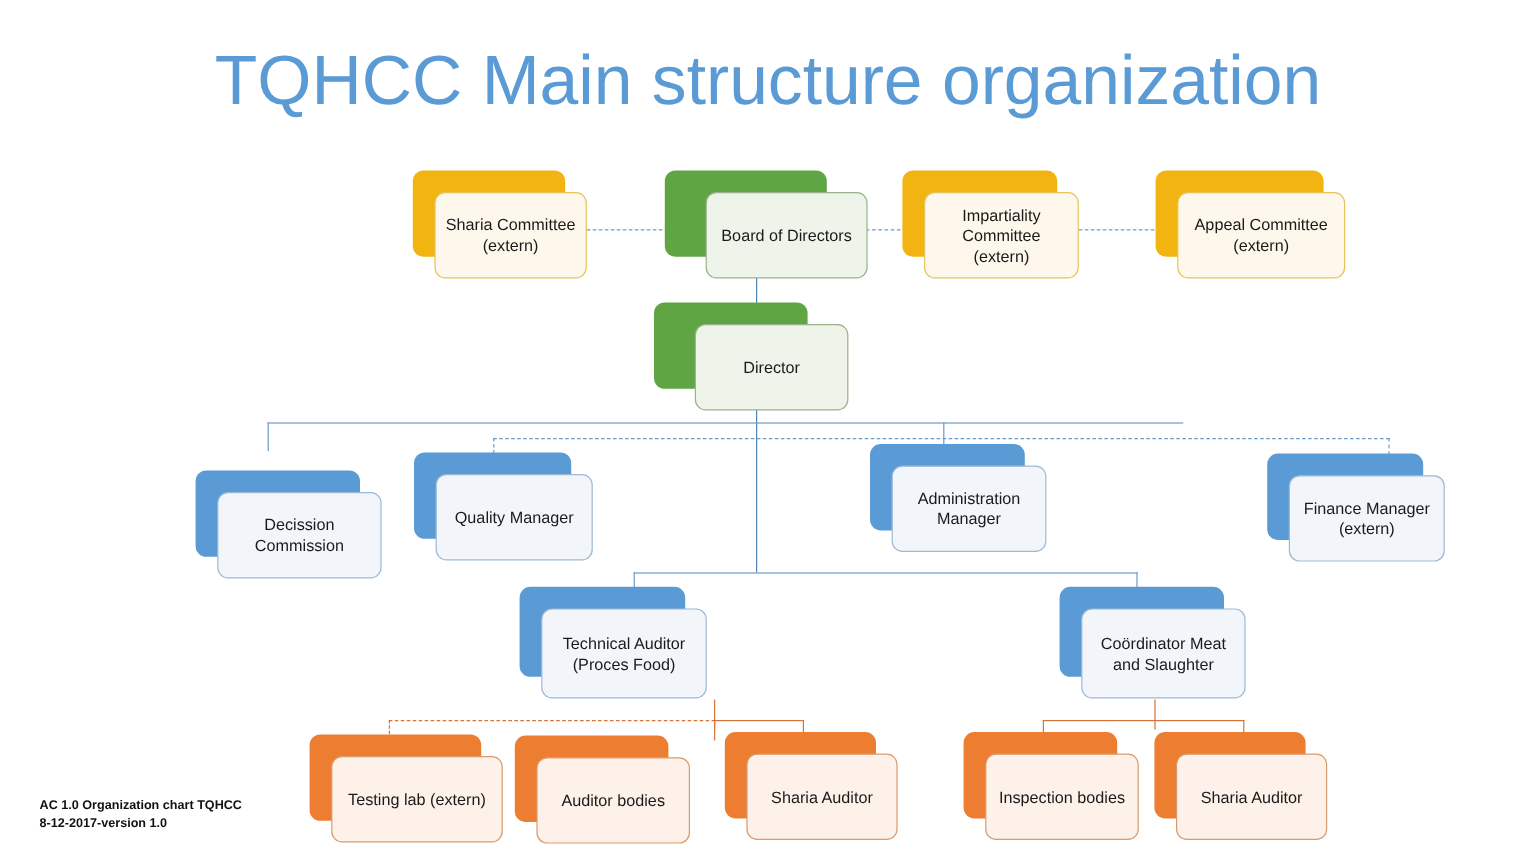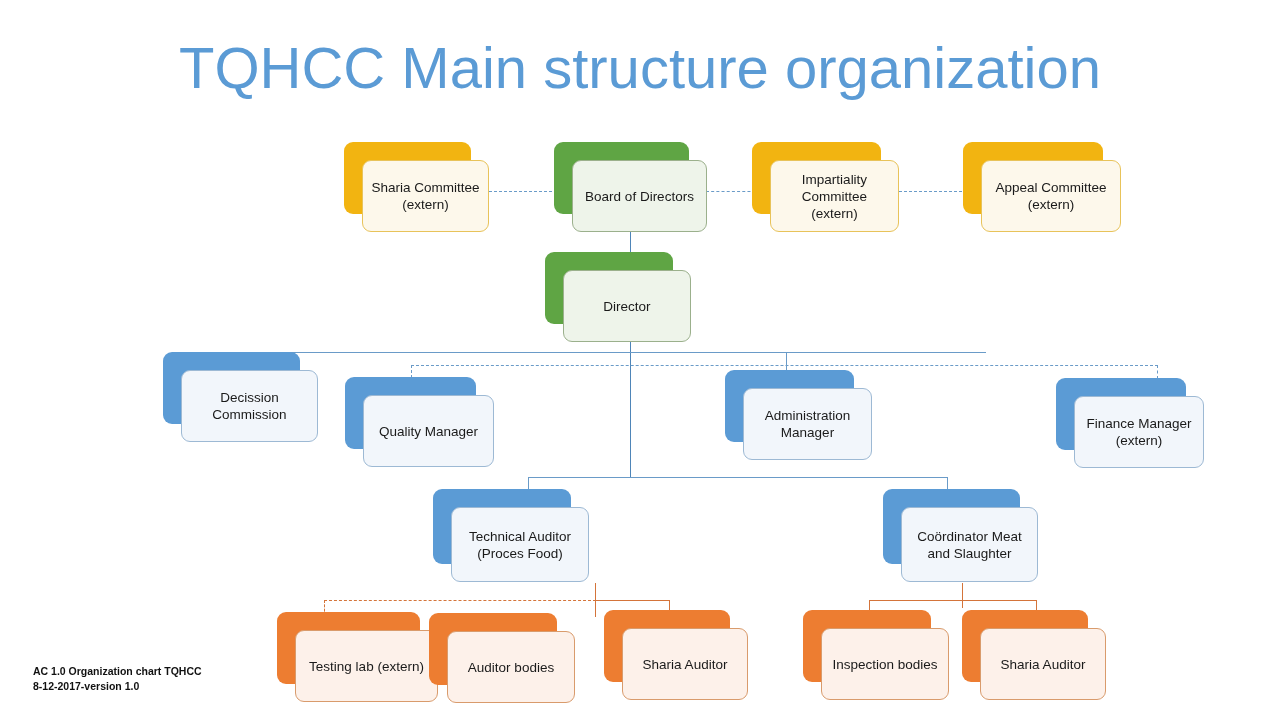--- a/index.html
+++ b/index.html
@@ -104,21 +104,21 @@
     line-height: 17px;
     color: #1a1a1a;
     white-space: pre-line;
   }
 
   
   .v-gold   .shadow { background: #F2B411; }
   .v-gold   .card   { background: #FDF8EB; border-color: #E8C35A; }
 
   .v-green  .shadow { background: #5FA544; }
-  .v-green  .card   { background: #EEF4EA; border-color: #9BB08C; }
+  .v-green  .card   { background: #EEF4EA; border-color: #9BB08C; margin-left: 16px; }
 
   .v-blue   .shadow { background: #5B9BD5; }
   .v-blue   .card   { background: #F2F6FB; border-color: #9DB9D4; }
 
   .v-orange .shadow { background: #ED7D31; }
   .v-orange .card   { background: #FDF1EA; border-color: #D99B6C; }
 </style>
 </head>
 <body>
 
@@ -193,21 +193,21 @@
     </div>
   </div>
 
   <div class="node v-green" style="left:545px; top:252px; width:128px; height:72px;">
     <div class="shadow"></div>
     <div class="card">
       <span class="label">Director</span>
     </div>
   </div>
 
-  <div class="node v-blue" style="left:163px; top:352px; width:137px; height:72px;">
+  <div class="node v-blue" style="left:163px; top:392px; width:137px; height:72px;">
     <div class="shadow"></div>
     <div class="card">
       <span class="label">Decission
 Commission</span>
     </div>
   </div>
 
   <div class="node v-blue" style="left:725px; top:370px; width:129px; height:72px;">
     <div class="shadow"></div>
     <div class="card">
@@ -240,21 +240,21 @@
   </div>
 
   <div class="node v-blue" style="left:883px; top:489px; width:137px; height:75px;">
     <div class="shadow"></div>
     <div class="card">
       <span class="label">Coördinator Meat
 and Slaughter</span>
     </div>
   </div>
 
-  <div class="node v-orange" style="left:258px; top:612px; width:143px; height:72px;margin-left:19px;">
+  <div class="node v-orange" style="left:258px; top:612px; width:143px; height:72px;">
     <div class="shadow"></div>
     <div class="card">
       <span class="label">Testing lab (extern)</span>
     </div>
   </div>
 
   <div class="node v-orange" style="left:429px; top:613px; width:128px; height:72px;">
     <div class="shadow"></div>
     <div class="card">
       <span class="label">Auditor bodies</span>

